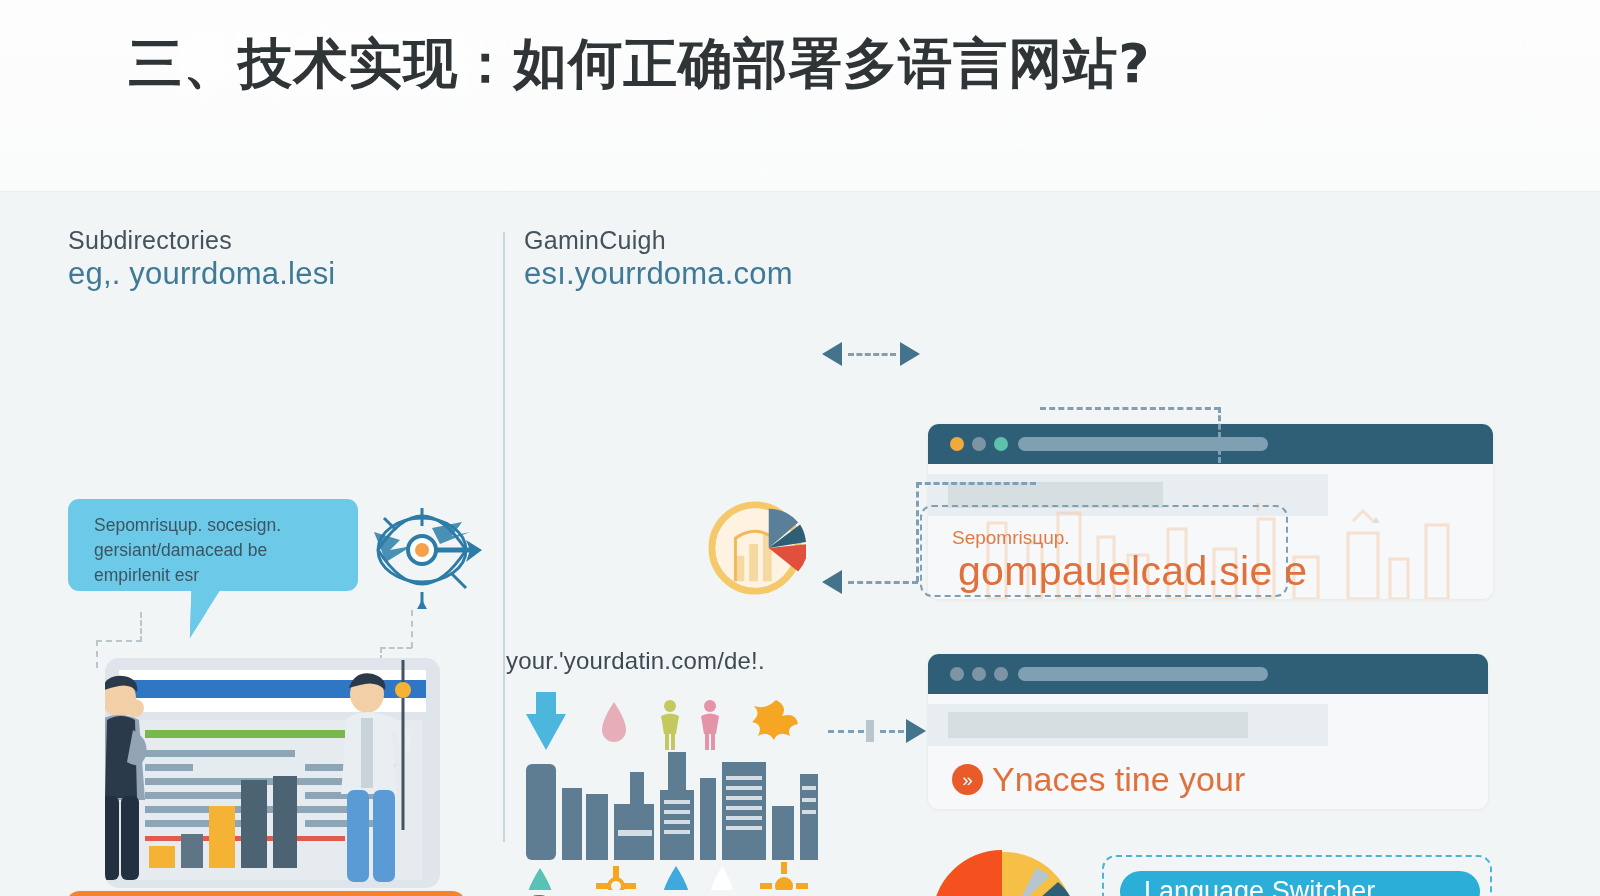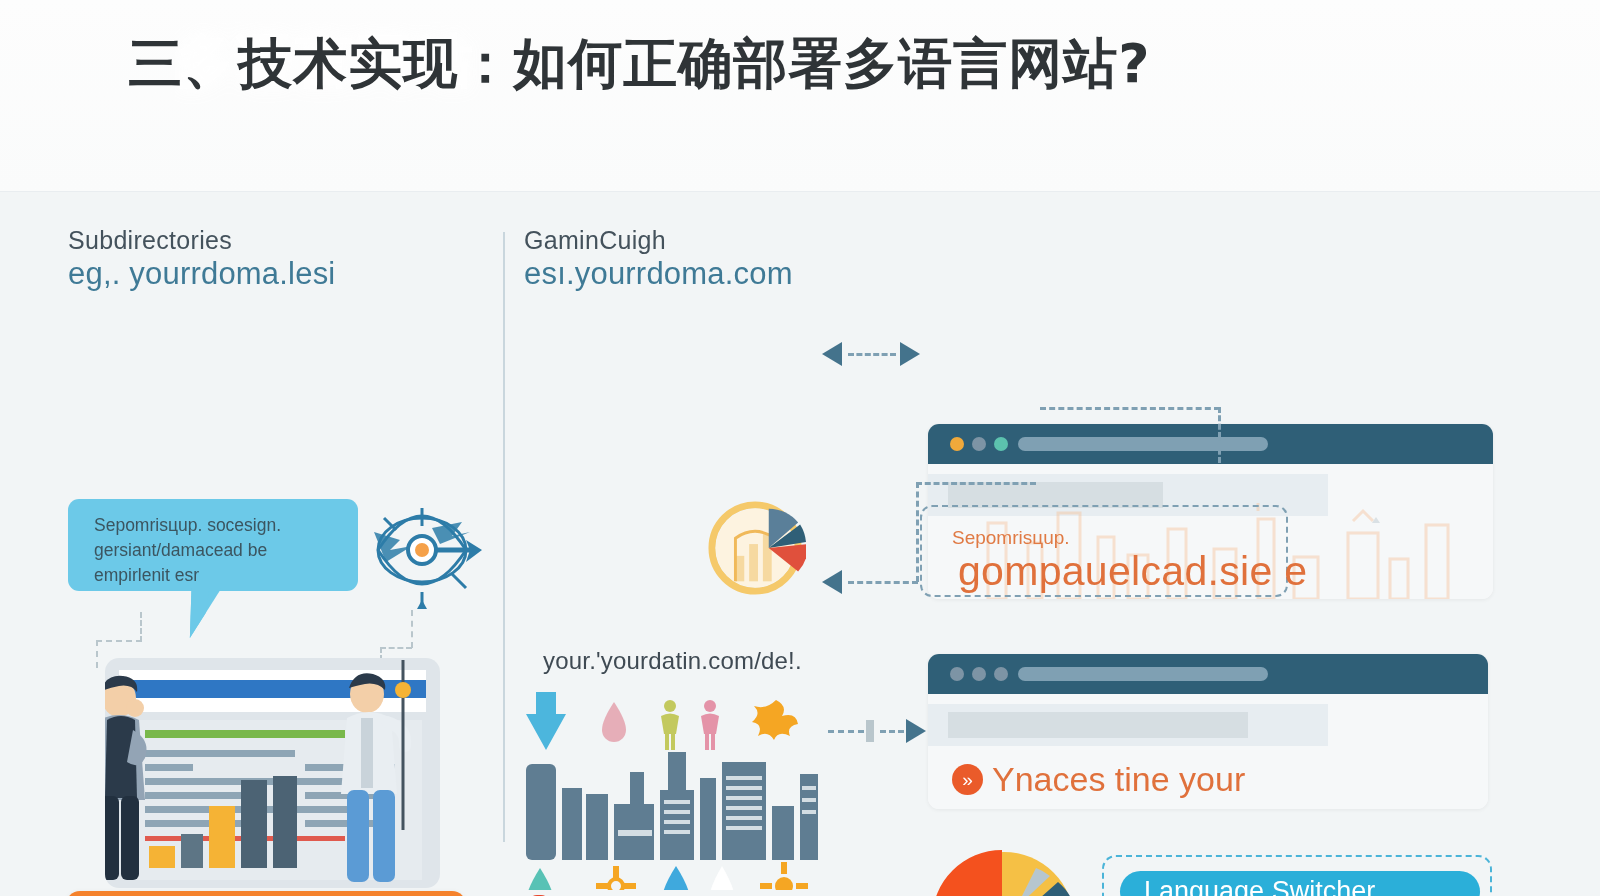--- a/index.html
+++ b/index.html
@@ -98,21 +98,21 @@
     position: absolute; left: 66px; top: 699px; width: 400px; height: 95px;
     background: #f5822c; border-radius: 14px; padding: 13px 20px 0 24px;
     box-shadow: 0 2px 6px rgba(0,0,0,.07);
   }
 
   
   .mid-body { position: absolute; left: 524px; top: 315px; width: 180px; }
   .mid-body div { font-size: 20px; color: #4a5560; line-height: 1.42; }
   .coin-chart { position: absolute; left: 708px; top: 307px; width: 98px; height: 98px; }
   .mid-url {
-    position: absolute; left: 543px; top: 455px; width: 320px;
+    position: absolute; left: 506px; top: 455px; width: 320px;
     font-size: 24px; color: #3f4a53; letter-spacing: .2px;
   }
   .city { position: absolute; left: 518px; top: 498px; width: 300px; height: 200px; }
   .guamine { position: absolute; left: 524px; top: 703px; width: 300px; height: 92px; }
 
   
   .win {
     position: absolute; background: #f7f9fa;
     border-radius: 11px; overflow: hidden;
     box-shadow: 0 1px 4px rgba(0,0,0,.06);

